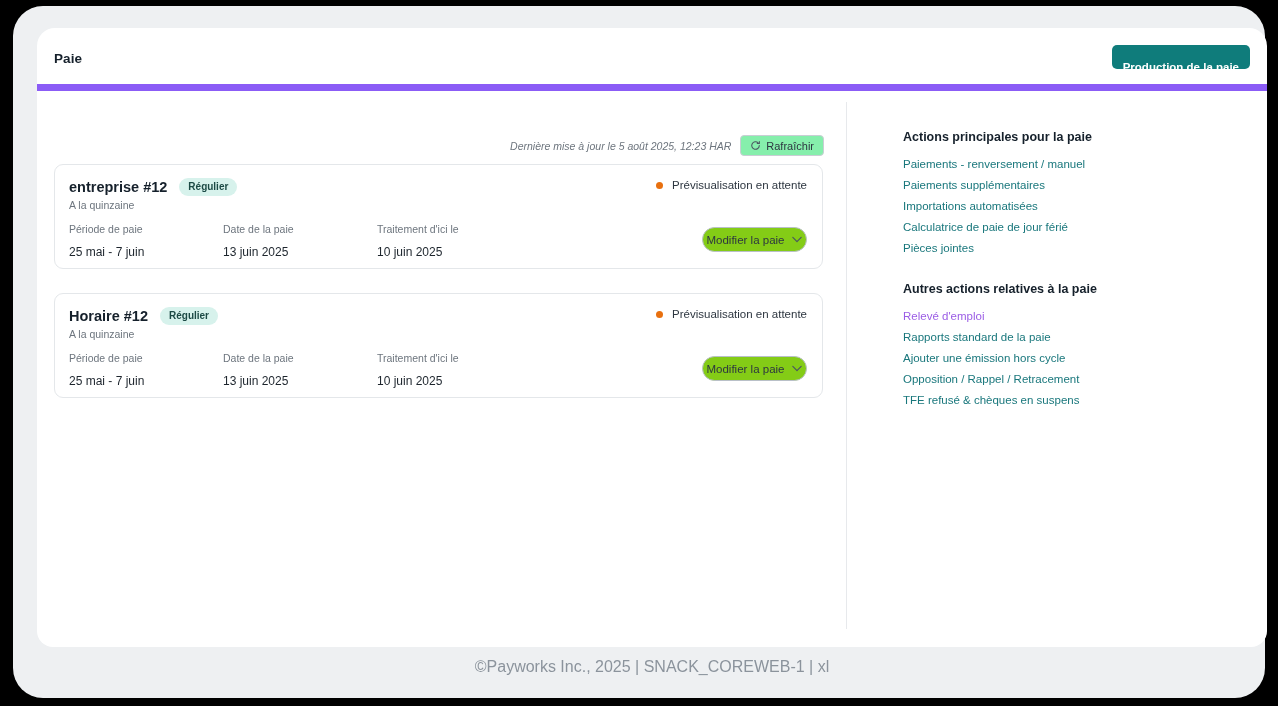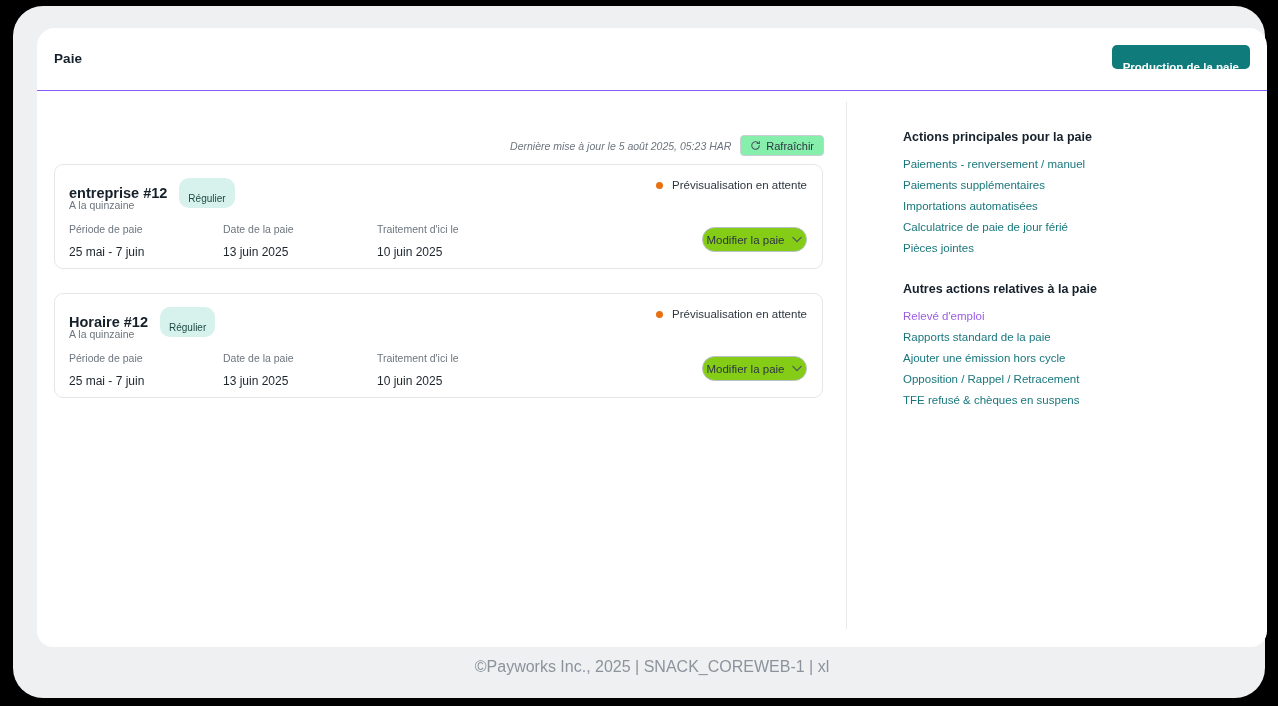--- a/index.html
+++ b/index.html
@@ -33,21 +33,21 @@
     background: #ffffff;
     border-radius: 18px 18px 16px 16px;
   }
 
   
   #page-header {
     position: absolute;
     left: 0; top: 0;
     width: 100%;
     height: 63px;
-    border-bottom: 1px solid #8b5cf6;
+    border-bottom: 7px solid #8b5cf6;
   }
   #page-title {
     position: absolute;
     left: 17px;
     top: 23px;
     font-size: 13.5px;
     font-weight: bold;
     color: #15202b;
     letter-spacing: .1px;
   }
@@ -155,22 +155,23 @@
   .card-title {
     font-size: 14.5px;
     font-weight: bold;
     color: #15202b;
   }
   .card-badge {
     background: #d7f2ec;
     color: #1c4a45;
     font-size: 10px;
     border-radius: 10px;
-    padding: 15px 9px 4px;
-    white-space: nowrap;
+    padding: 3px 9px 4px;
+    white-space: nowrap;
+    font-weight: bold;
   }
   .card-subtitle {
     position: absolute;
     left: 14px;
     top: 34px;
     font-size: 10.5px;
     color: #6d757e;
   }
 
   .card-status {
@@ -273,21 +274,21 @@
     <div id="page-header">
       <div id="page-title">Paie</div>
       <button id="payroll-production-button">Production de la paie</button>
     </div>
 
     <div id="content-area">
 
       <div id="main-column">
 
         <div id="refresh-bar">
-          <span id="last-updated-text">Dernière mise à jour le 5 août 2025, 05:23 HAR</span>
+          <span id="last-updated-text">Dernière mise à jour le 5 août 2025, 12:23 HAR</span>
           <button id="refresh-button">
             <span>
               <svg width="11" height="11" viewBox="0 0 16 16" fill="none" stroke="#4a5560" stroke-width="1.5" stroke-linecap="round">
                 <path d="M13.5 8a5.5 5.5 0 1 1-1.7-3.97"></path>
                 <path d="M13.6 2.1v3.1h-3.1"></path>
               </svg>
             </span>
             <span>Rafraîchir</span>
           </button>
         </div>

